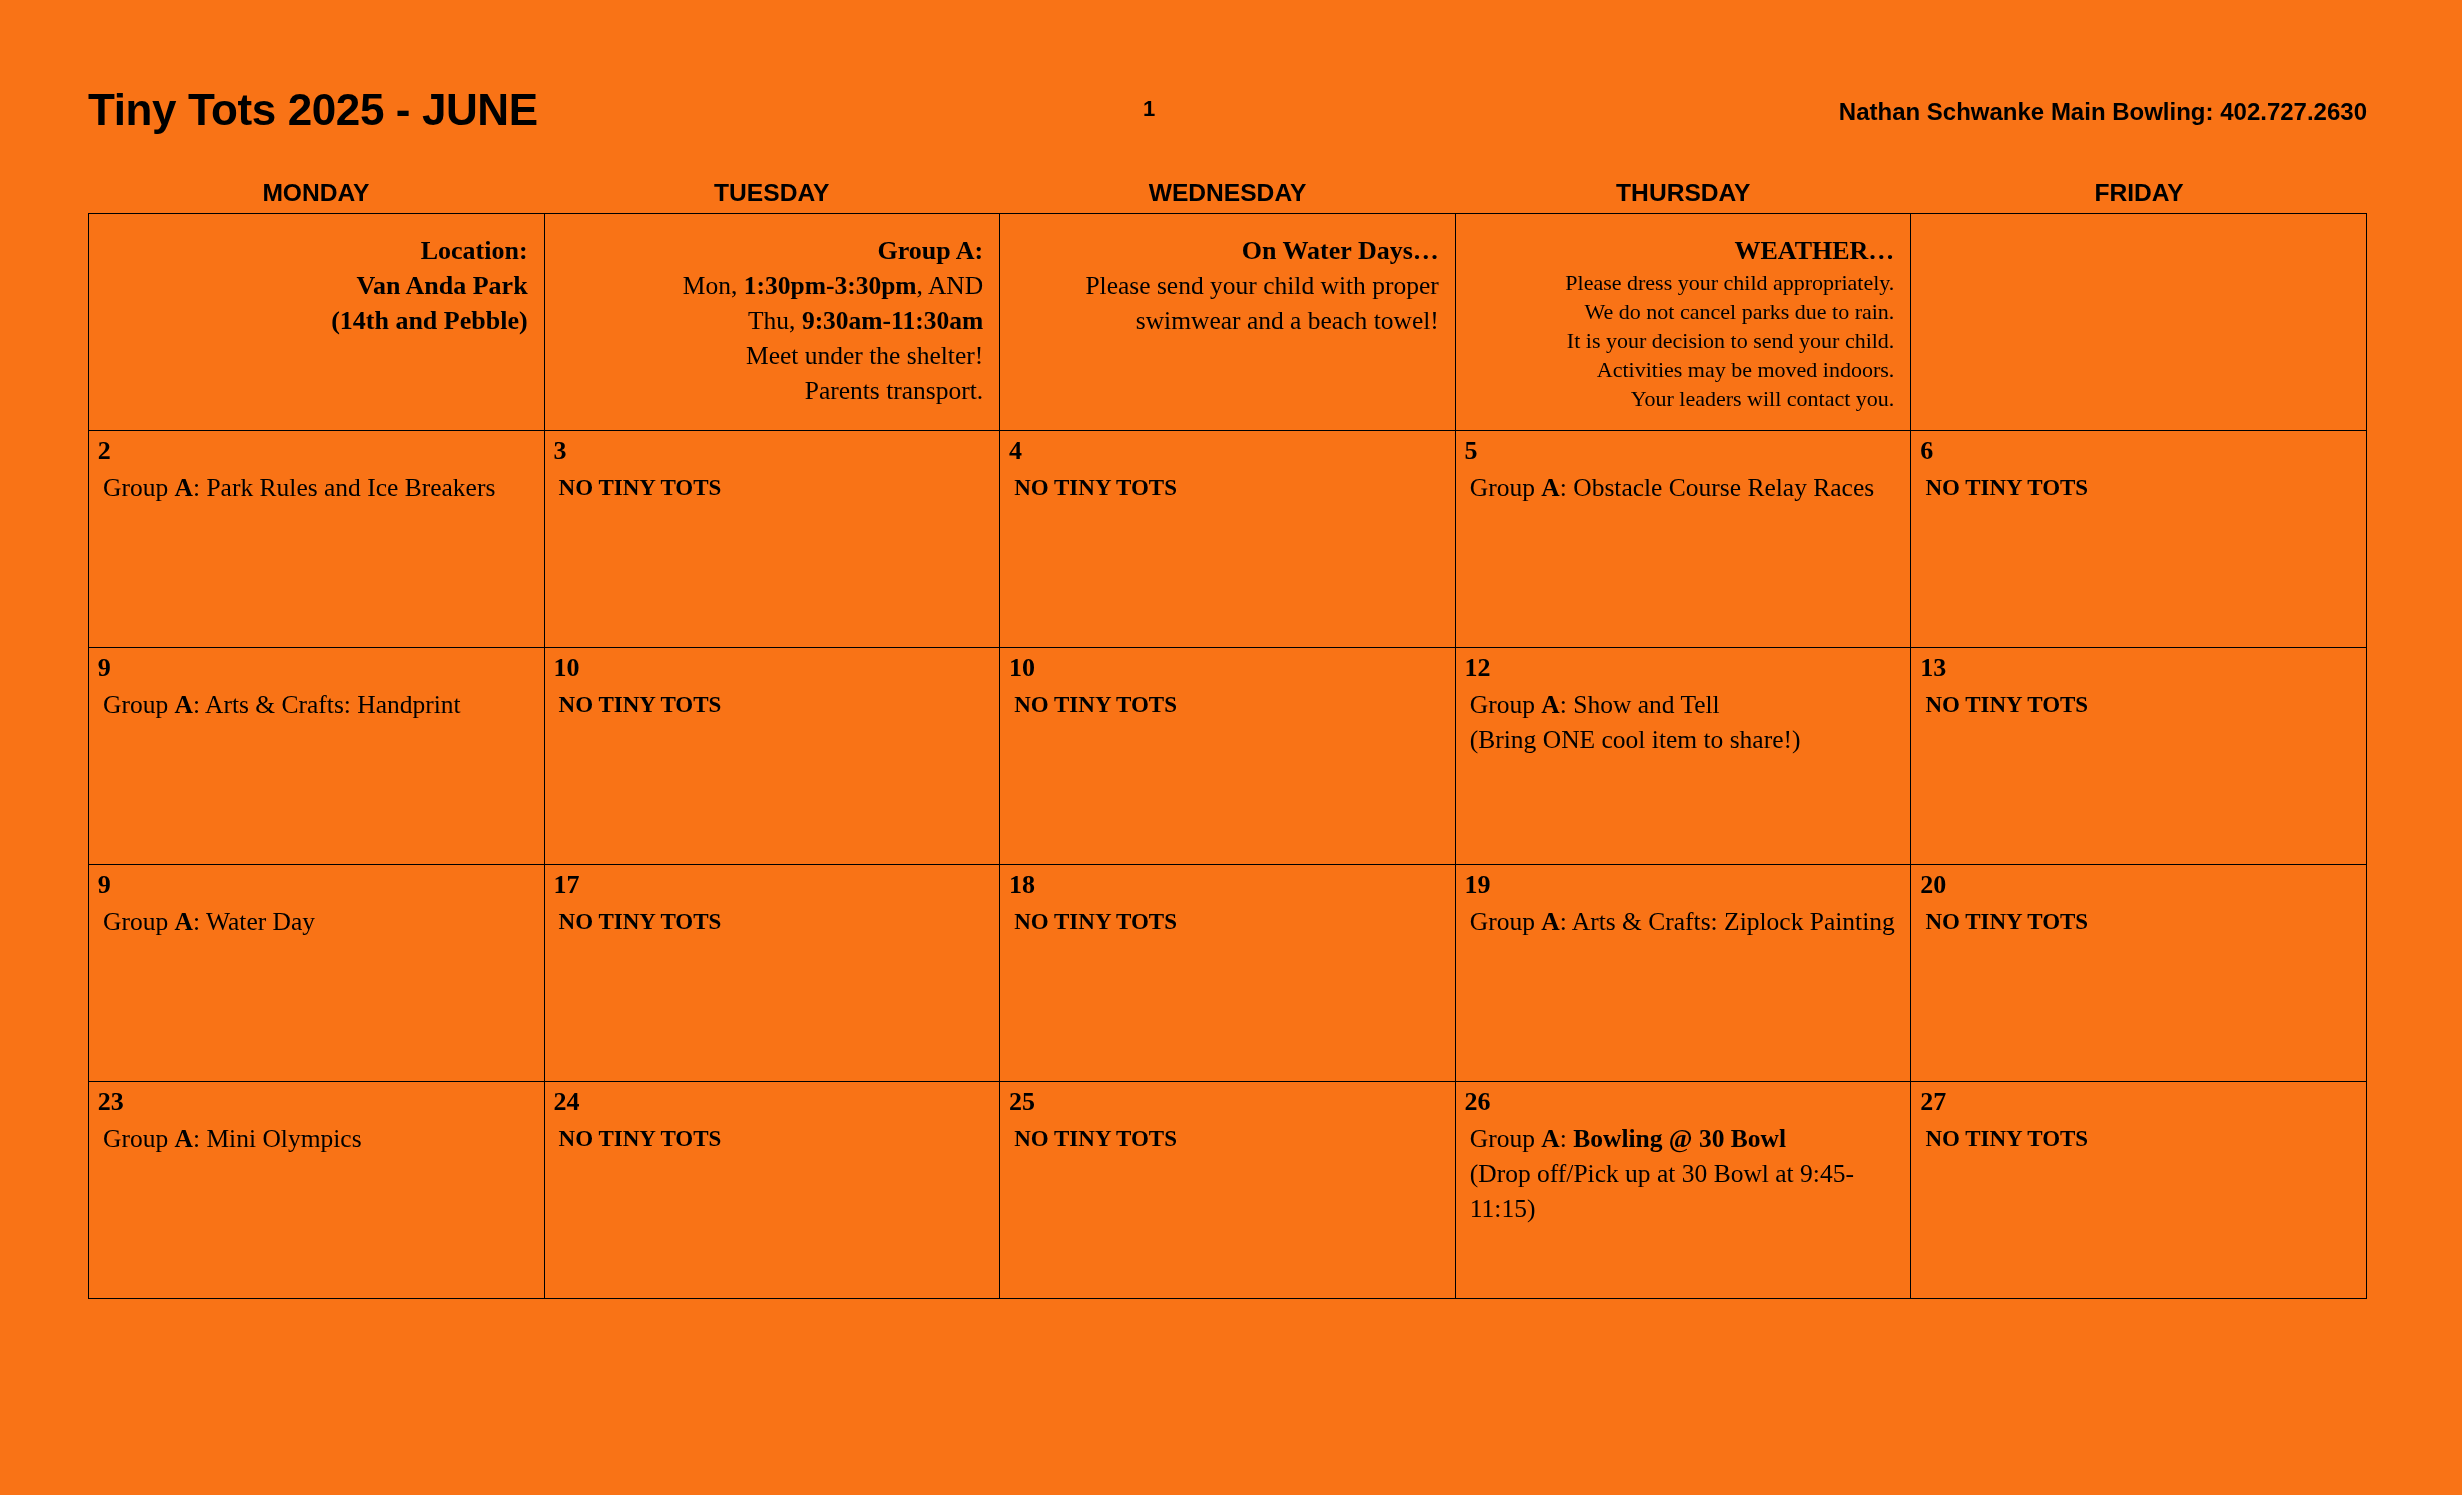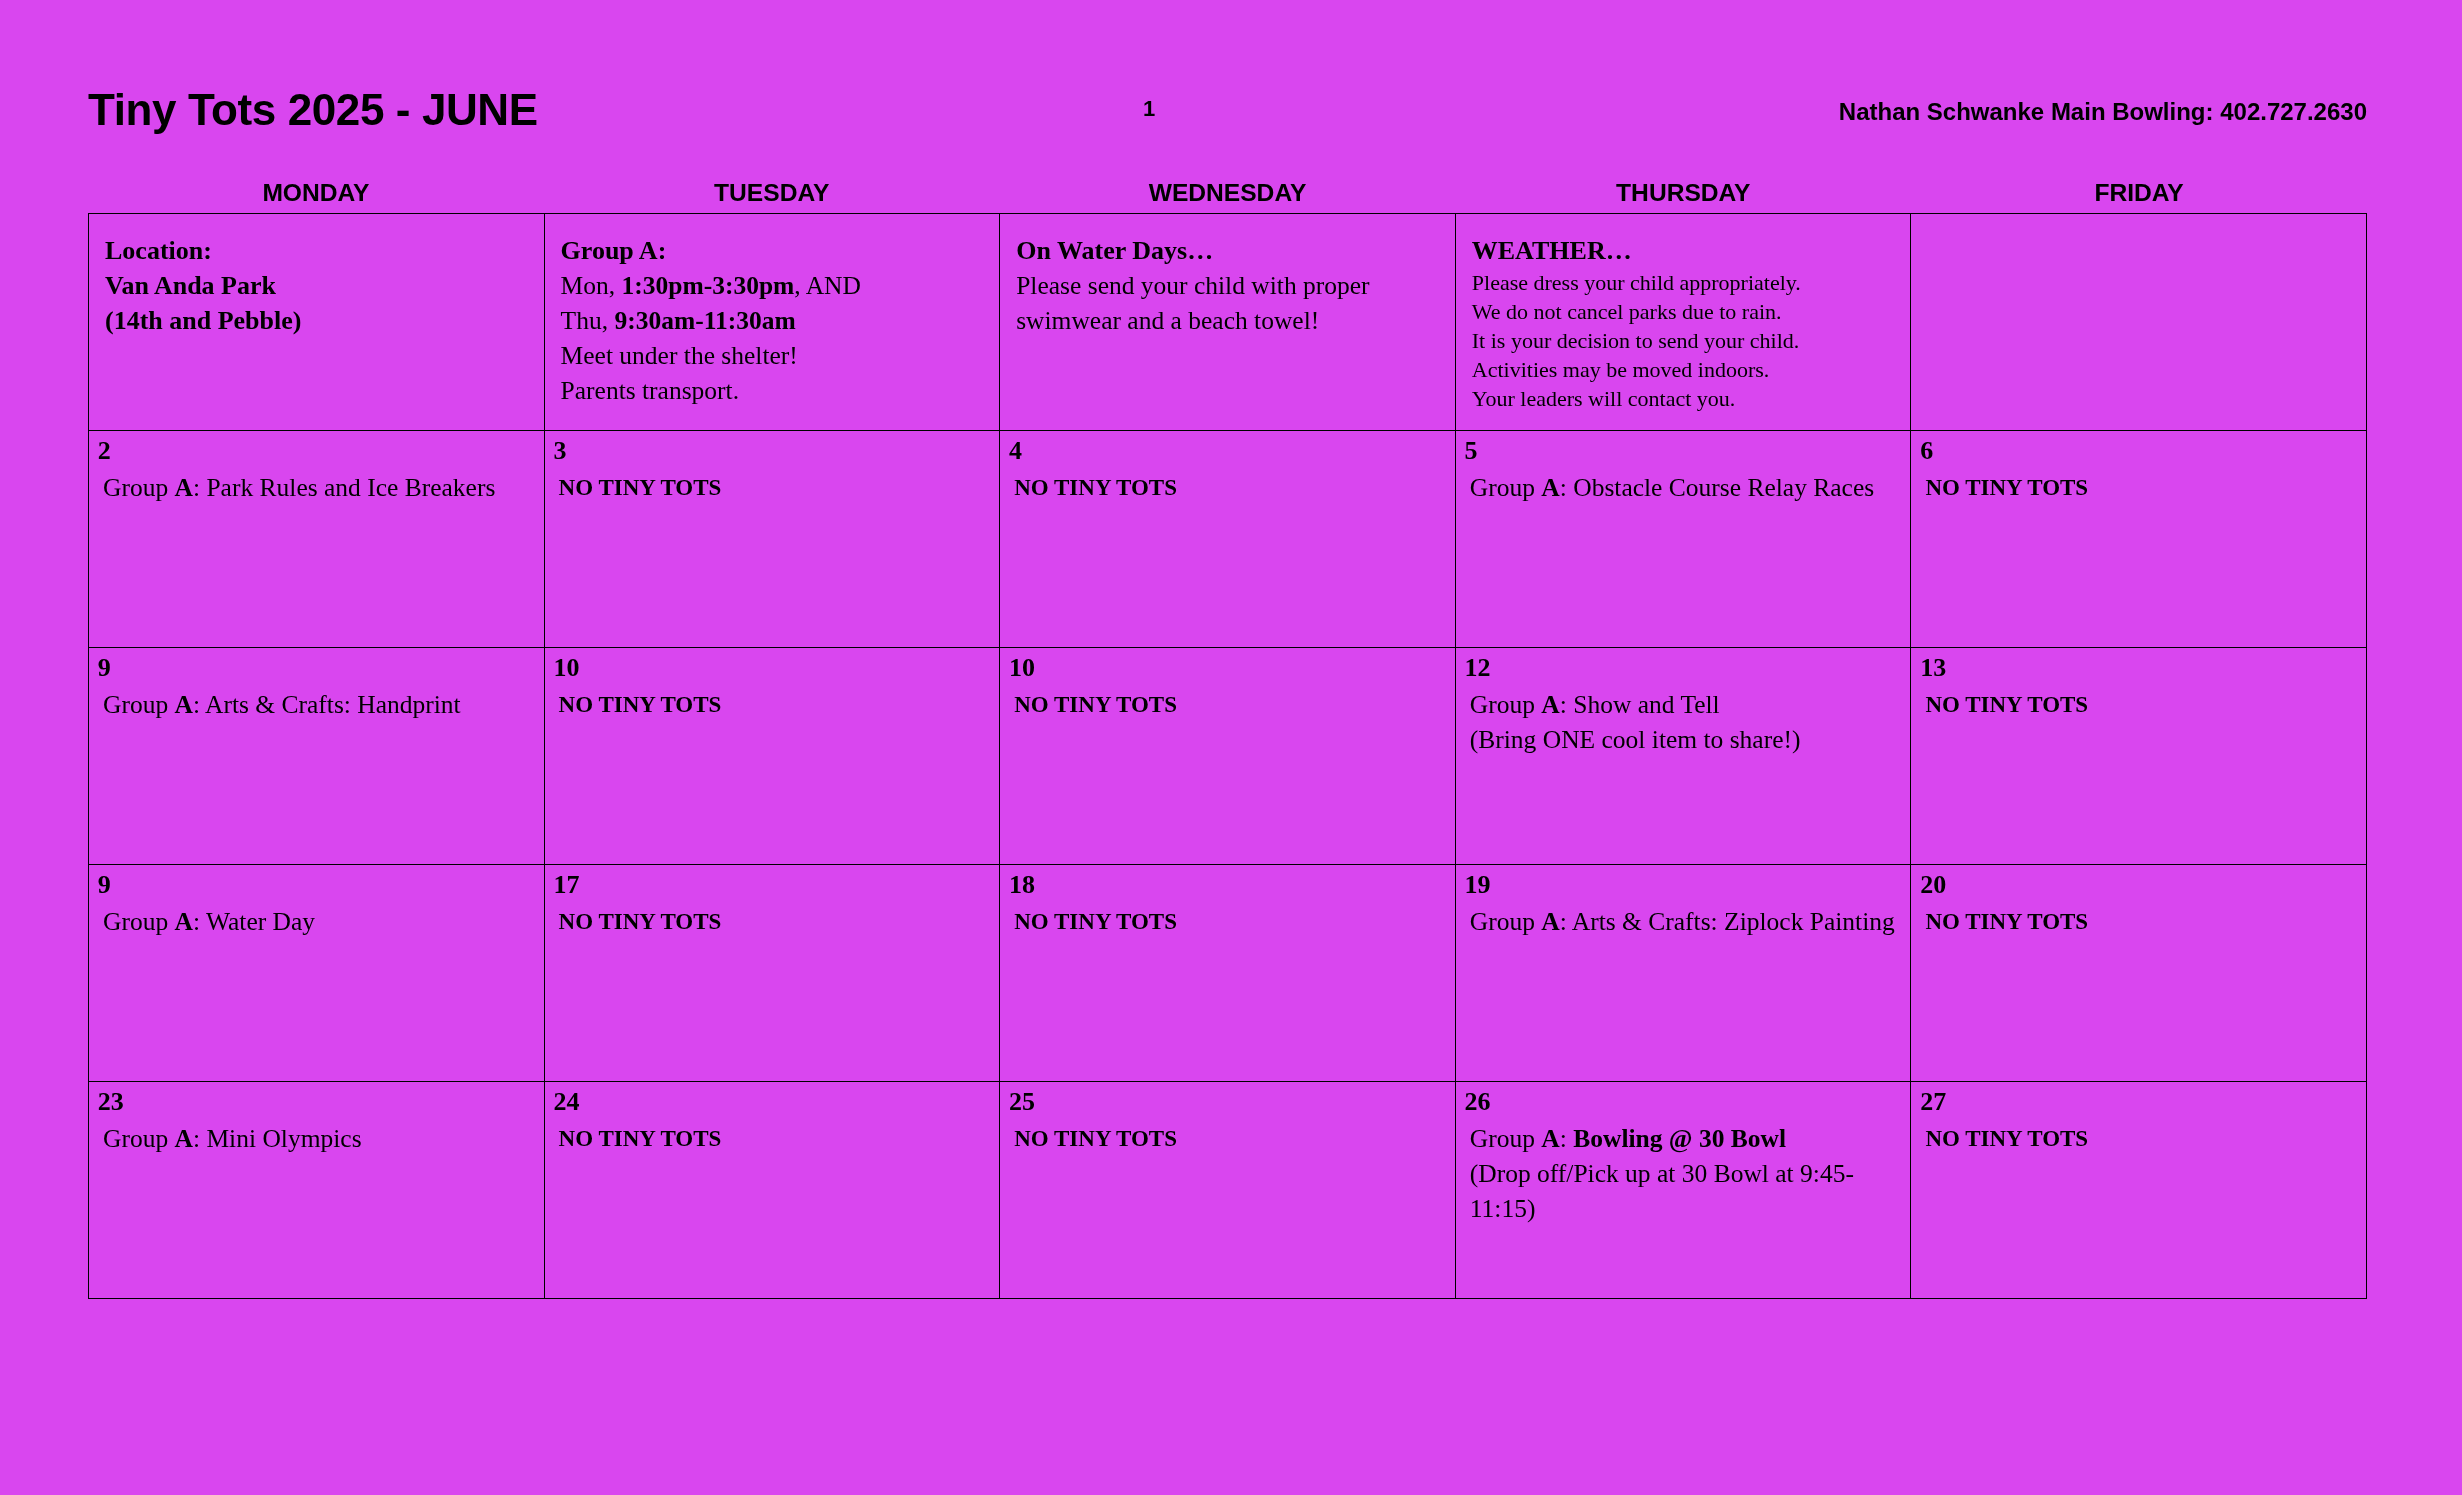--- a/index.html
+++ b/index.html
@@ -12,21 +12,21 @@
     height: 1495px;
     font-family: "Liberation Serif", "DejaVu Serif", serif;
     color: #000000;
     overflow: hidden;
   }
 
   .page {
     position: relative;
     width: 2462px;
     height: 1495px;
-    background: #d946ef;
+    background: #f97316;
   }
 
   
   .doc-header {
     position: absolute;
     left: 0;
     top: 84px;
     width: 2462px;
     height: 55px;
   }
@@ -92,21 +92,21 @@
     vertical-align: top;
     padding: 0;
     position: relative;
   }
   .calendar col { width: 20%; }
 
   
   .row-info td { height: 216px; }
   .info-inner {
     padding: 19.3px 16px 5.3px 16px;
-    text-align: left;
+    text-align: right;
   }
   .info-title {
     font-weight: bold;
     font-size: 26px;
     line-height: 35px;
   }
   .info-line {
     font-size: 25.5px;
     line-height: 35px;
   }

